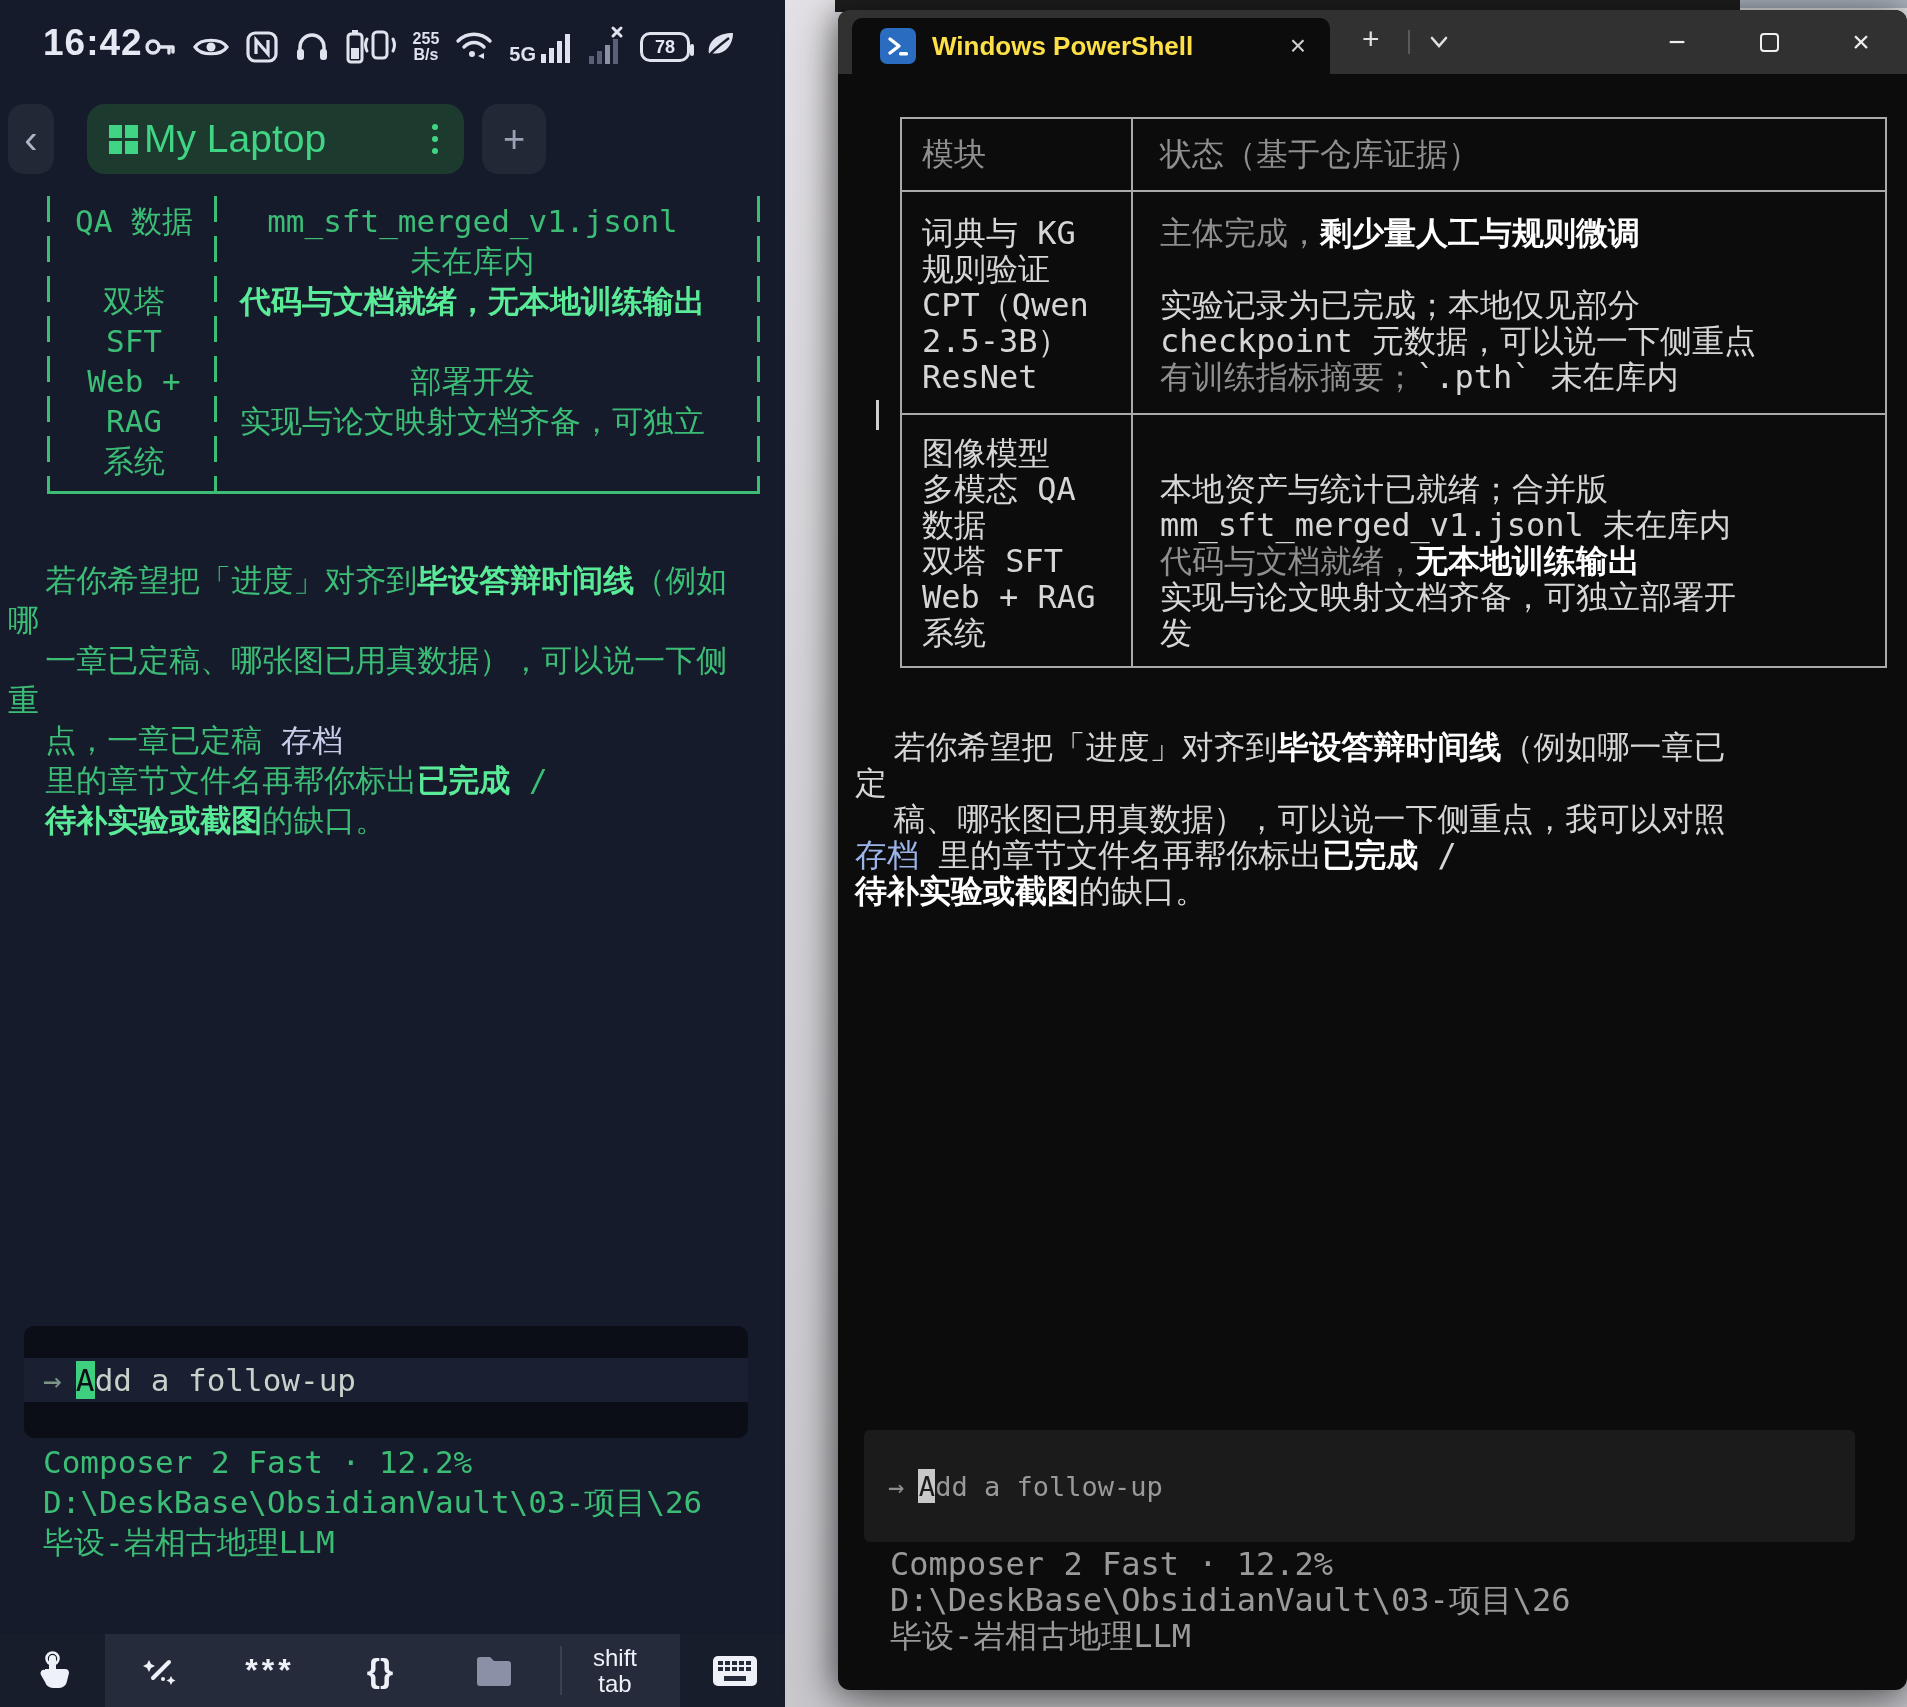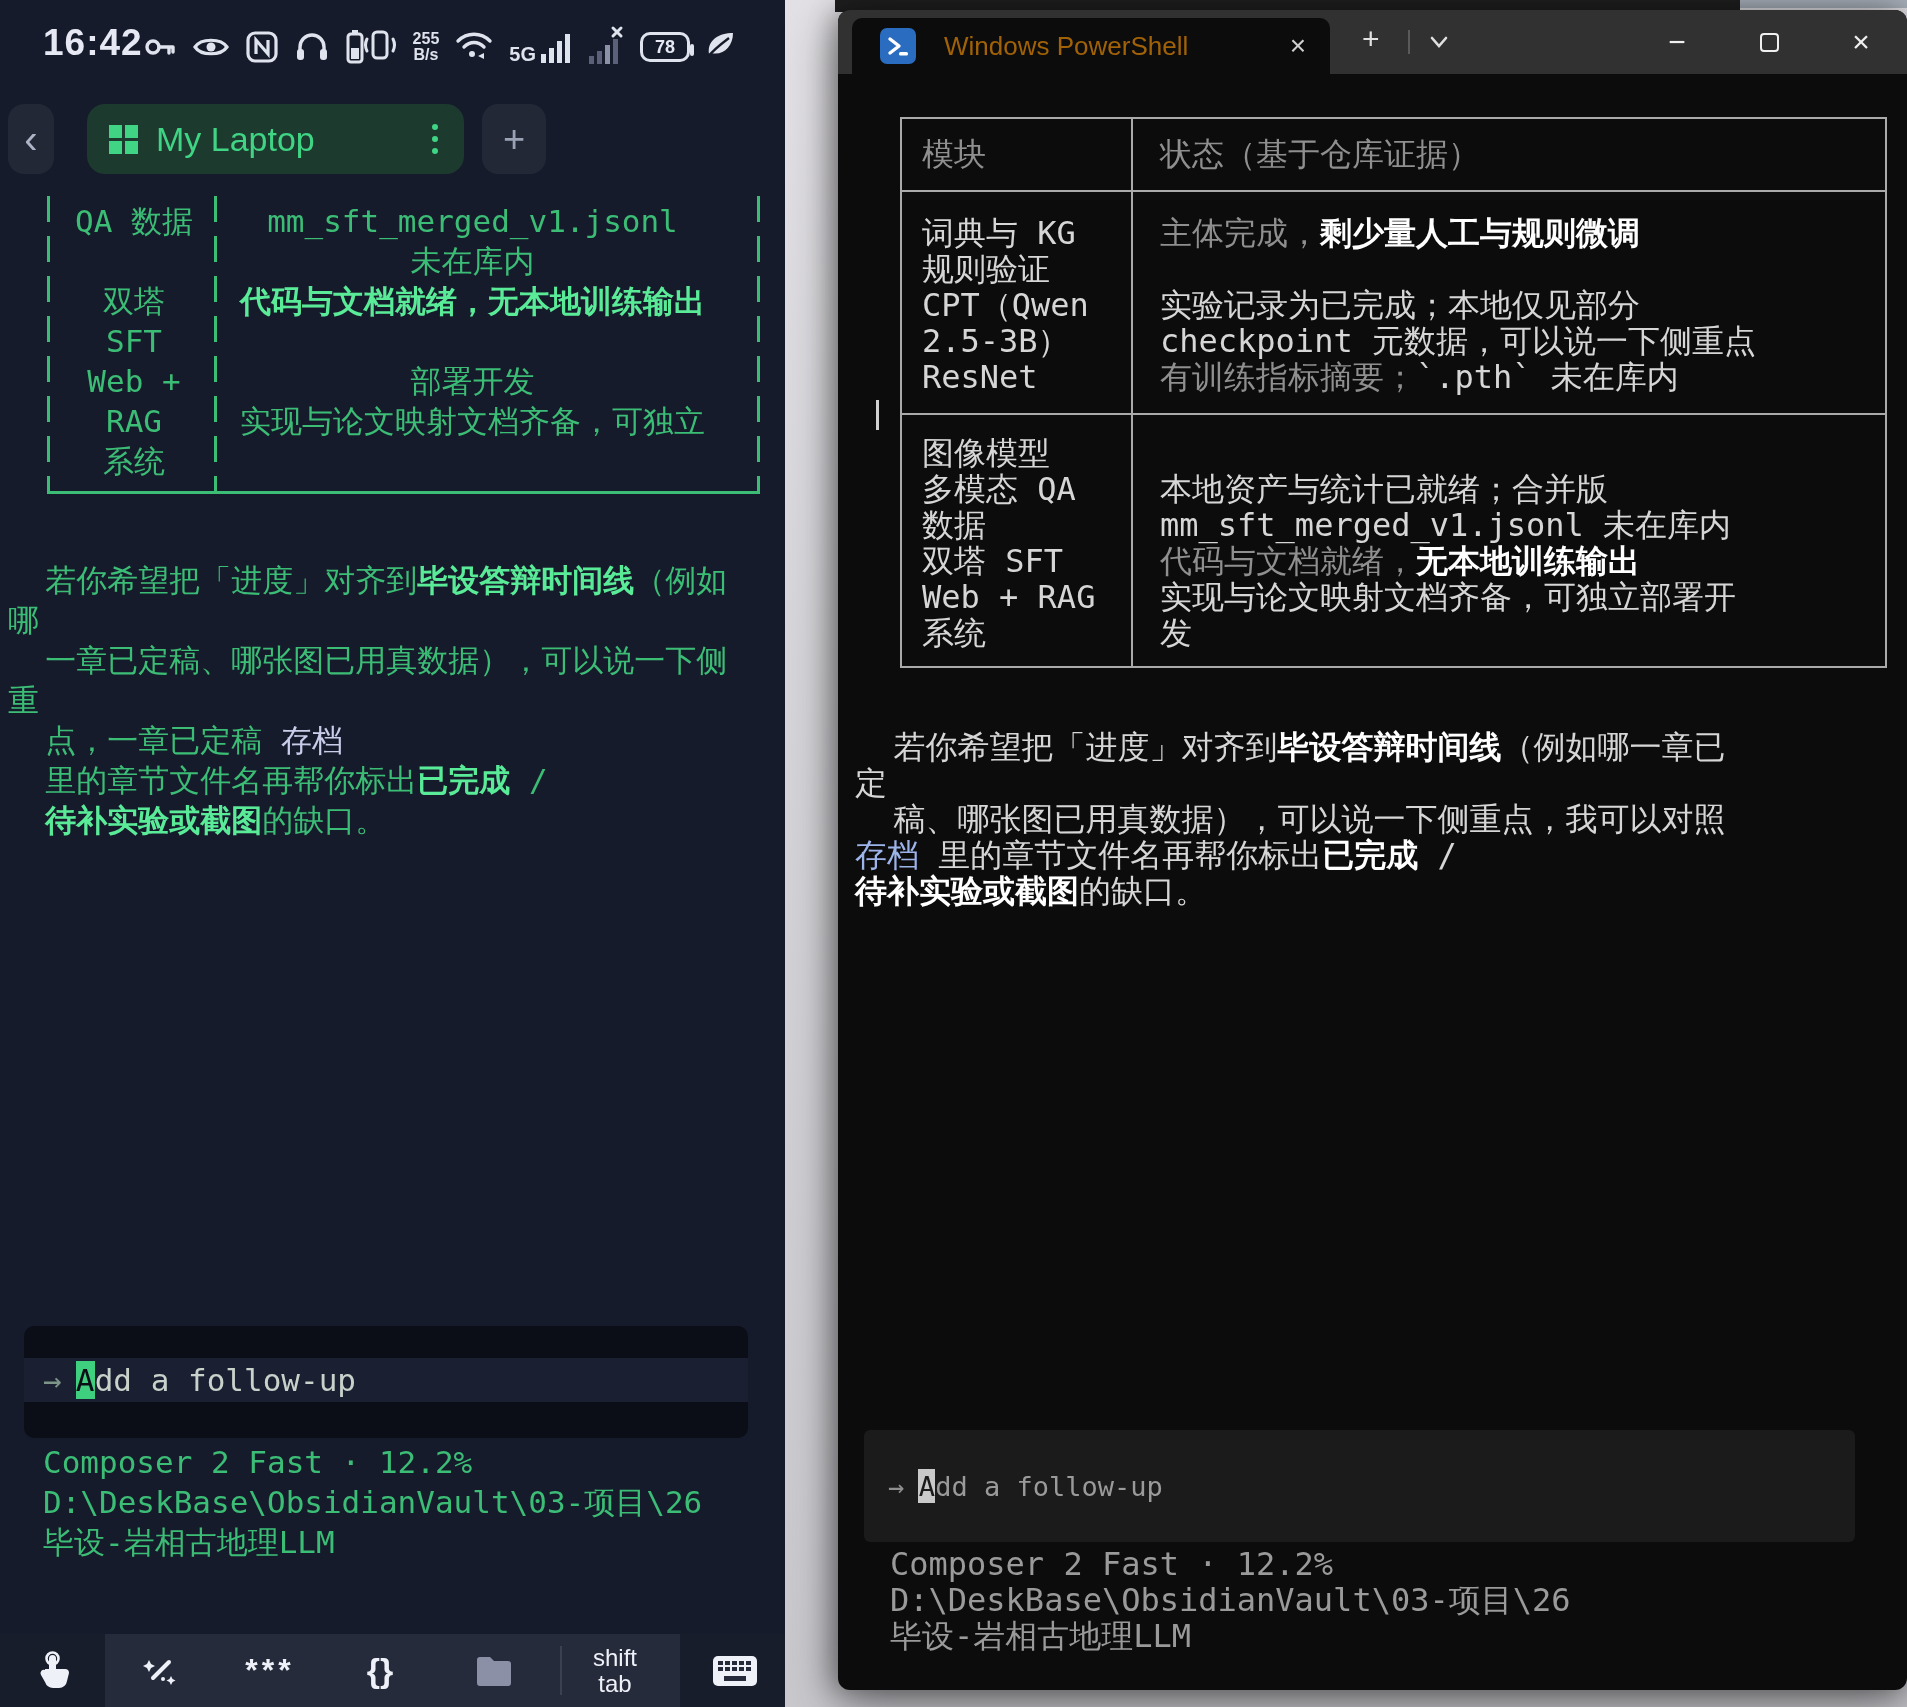--- a/index.html
+++ b/index.html
@@ -33,21 +33,21 @@
   .batt-pill { position:relative; width:50px; height:30px; border:3px solid #dfe3ee; border-radius:10px;
                display:flex; align-items:center; justify-content:center; font-size:18px; font-weight:bold; }
   .batt-nub { position:absolute; right:-7px; top:9px; width:4px; height:12px; background:#dfe3ee; border-radius:2px; }
 
   .chip { position:absolute; border-radius:16px; display:flex; align-items:center; justify-content:center; }
   .chip-dark { background:#232837; color:#9aa2b5; }
   #tab-laptop { left:87px; top:104px; width:377px; height:70px; background:#1d3a2f; border-radius:18px;
                 display:flex; align-items:center; justify-content:flex-start; }
   #tab-laptop .win-logo { margin-left:22px; display:grid; grid-template-columns:13px 13px; grid-gap:3px; }
   #tab-laptop .win-logo i { width:13px; height:13px; background:#3fd584; display:block; }
-  #tab-laptop .t { margin-left:18px; font-size:34px; color:#3fd584; }
+  #tab-laptop .t { margin-left:6px; font-size:39px; color:#3fd584; }
   #tab-dots { position:absolute; right:26px; display:flex; flex-direction:column; gap:6px; }
   #tab-dots i { width:6px; height:6px; border-radius:50%; background:#3fd584; display:block; }
 
   
   #p-table { position:absolute; left:47px; top:196px; width:713px; height:298px;text-align:center; }
   .p-vline { position:absolute; top:0; bottom:0; width:3px;
              background:repeating-linear-gradient(180deg,#3cbd76 0 26px,rgba(0,0,0,0) 26px 40px); }
   #p-table .bottom { position:absolute; left:0; right:0; bottom:0; height:3px; background:#3cbd76; }
   .lines40 { font-size:31px; }
   .lines40 .ln { height:40px; line-height:40px; }
@@ -69,21 +69,21 @@
   #tb-divider { position:absolute; left:560px; top:12px; width:2px; height:49px; background:#3c4152; }
   .shift-tab { font-size:24px; line-height:26px; text-align:center; color:#eef1f8; }
 
   
   #win { position:absolute; left:838px; top:10px; width:1069px; height:1680px; background:#0c0c0c;
          border-radius:12px; box-shadow:0 12px 48px rgba(0,0,0,.5), -6px 0 24px rgba(0,0,0,.25); }
   #titlebar { position:absolute; left:0; top:0; width:1069px; height:64px; background:#313131; border-radius:12px 12px 0 0; }
   #ws-tab { position:absolute; left:14px; top:8px; width:478px; height:56px; background:#0c0c0c; border-radius:10px 10px 0 0;
             display:flex; align-items:center; }
   .ps-ico { width:36px; height:36px; margin-left:28px; border-radius:7px; background:#2a6cbf; position:relative; }
-  #ws-tab .t { margin-left:28px; font-size:26px; color:#a16207; font-weight:normal; }
+  #ws-tab .t { margin-left:16px; font-size:26px; color:#fde047; font-weight:bold; }
   .tb-btn { color:#e0e0e0; font-size:30px; line-height:30px; }
   #win-ctl { position:absolute; right:0; top:0; height:64px; display:flex; align-items:center; }
   .ctl { width:92px; height:64px; display:flex; align-items:center; justify-content:center; color:#f0f0f0; font-size:30px; }
   .max-box { width:19px; height:19px; border:2.5px solid #f0f0f0; border-radius:4px; }
 
   
   #w-table { position:absolute; left:62px; top:107px; width:987px; height:551px; }
   #w-table .b { position:absolute; background:#aaaaaa; }
   #w-cursor { position:absolute; left:38px; top:390px; width:3px; height:30px; background:#d0d0d0; }
   #w-para { position:absolute; left:17px; top:719px; }

